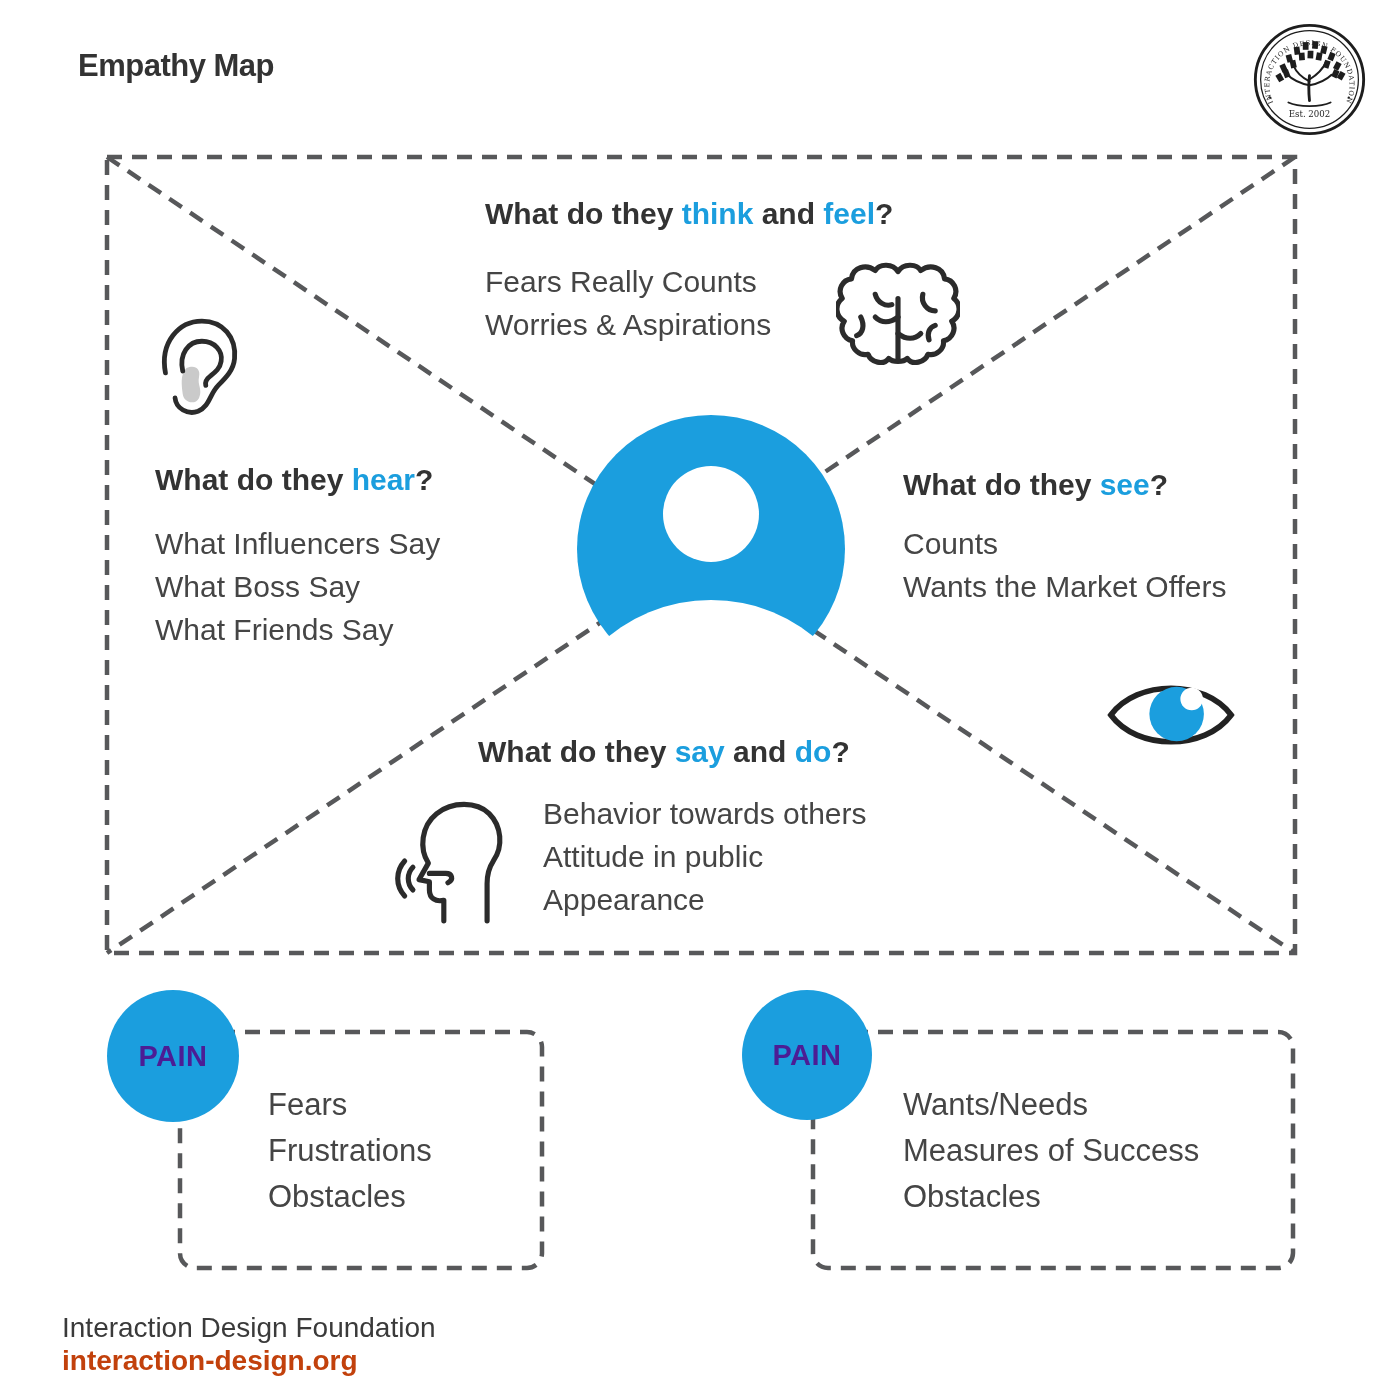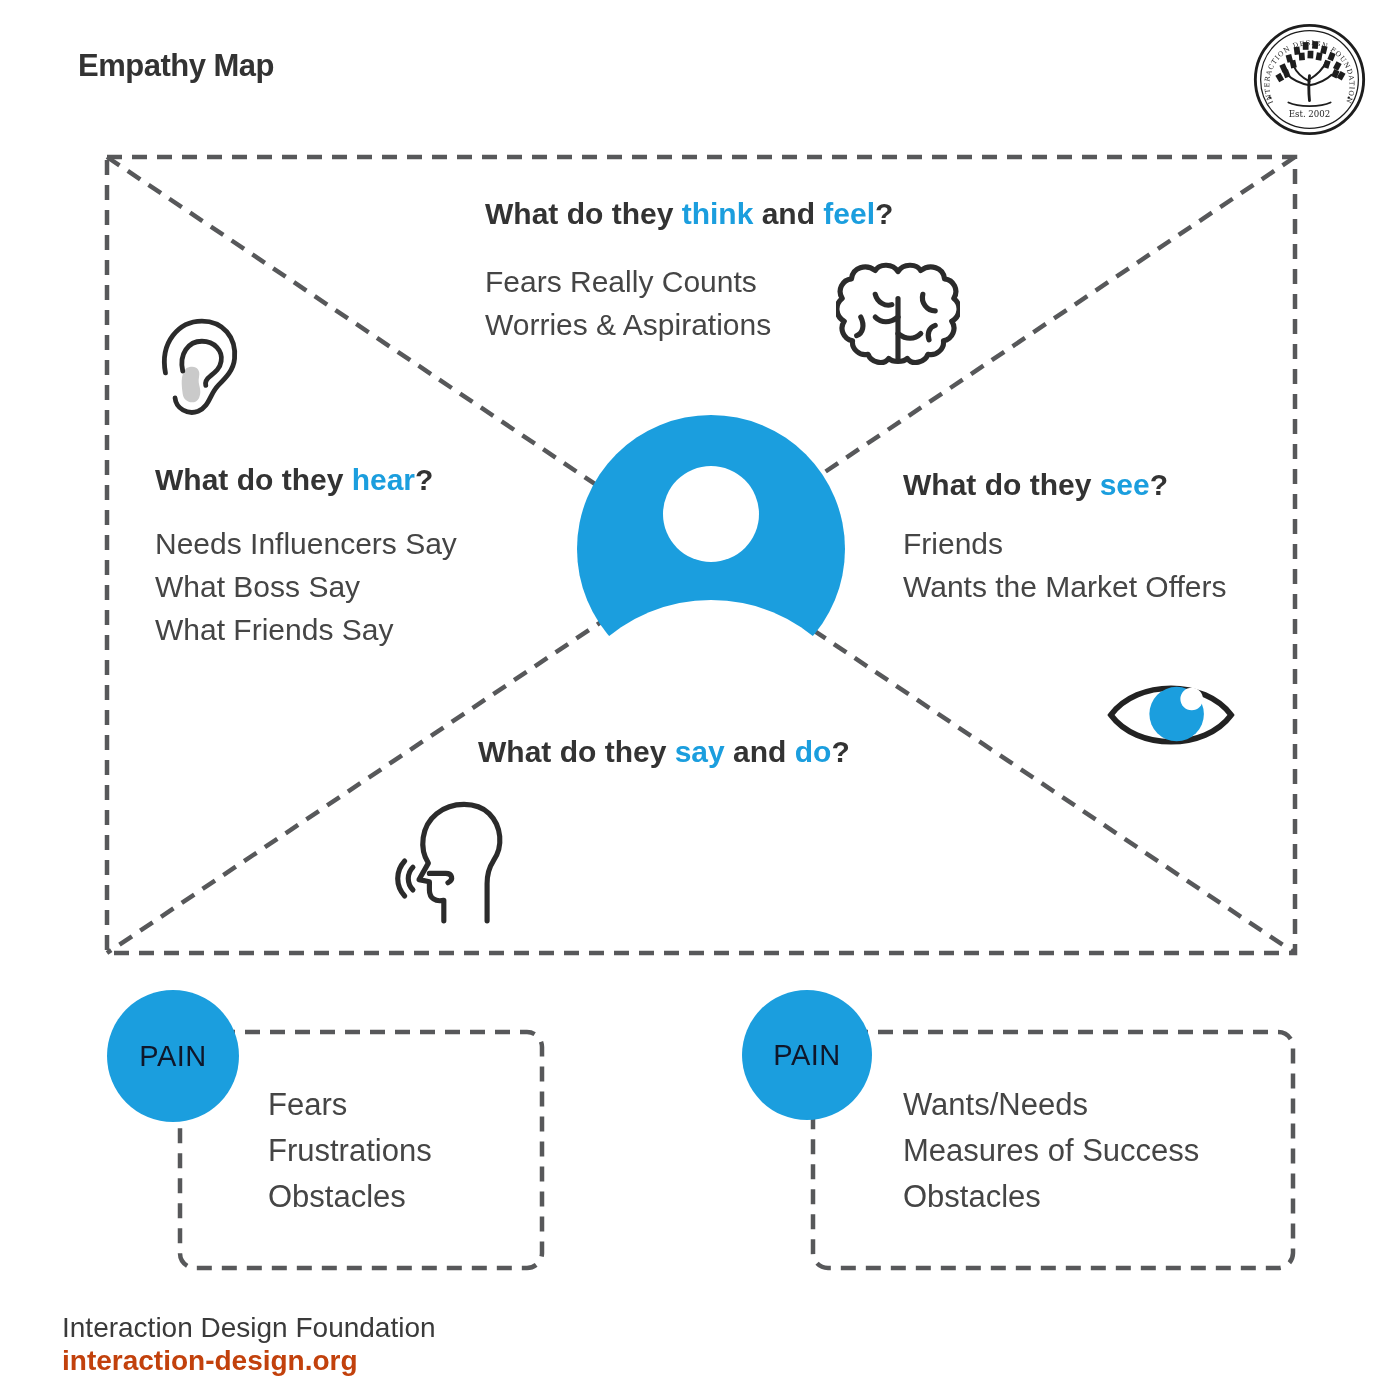--- a/index.html
+++ b/index.html
@@ -16,21 +16,21 @@
   .abs{position:absolute;}
   svg{display:block;}
   .bg-svg{position:absolute;left:0;top:0;}
   .page-title{font-size:31px;font-weight:700;color:var(--dark);letter-spacing:-0.5px;}
   .q-heading{font-size:30px;font-weight:700;color:var(--dark);white-space:nowrap;}
   .q-heading .blue{color:var(--accent);}
   .q-heading .dark{color:var(--dark);}
   .q-list{font-size:30px;line-height:43px;color:var(--body);white-space:nowrap;}
   .box-list{font-size:31px;line-height:46px;color:var(--body);white-space:nowrap;}
   .badge{
-    border-radius:50%;background:var(--accent);color:#0f172a;font-weight:400;
+    border-radius:50%;background:var(--accent);color:#4c1d95;font-weight:700;
     display:flex;align-items:center;justify-content:center;font-size:29px;letter-spacing:0.5px;
   }
   .ico{stroke:#2b2b2b;fill:none;stroke-width:5;stroke-linecap:round;stroke-linejoin:round;}
   .ico-fill{fill:#ffffff;}
   .footer-org{font-size:28px;color:#3a3a3a;line-height:33px;}
   .footer-url{font-size:28px;color:#c2410c;line-height:33px;font-weight:700;}
   .logo-ring-text{font-family:"DejaVu Serif","Liberation Serif",serif;fill:#1d1d1d;}
 </style>
 </head>
 <body>
@@ -121,28 +121,28 @@
     <svg width="96" height="130" viewBox="0 0 100 124">
       <path d="M36,59 C44,55 51,59 49,68 C47,77 53,81 49,90 C45,98 33,95 32,86 C31,78 29,65 36,59 Z" fill="#cacaca"></path>
       <g class="ico" stroke-width="5">
         <path d="M14,64 C8,32 28,10 52,10 C74,10 88,27 86,49 C85,61 77,69 69,77 C60,86 60,99 48,104 C37,108 25,101 24,90"></path>
         <path d="M32,62 C28,44 38,31 52,31 C65,31 74,41 72,52 C71,59 66,63 61,67 C57,70 55,73 56,77"></path>
       </g>
     </svg>
   </div>
   <div class="abs q-heading" style="left:155px;top:463px;"><span class="dark">What do they </span><span class="blue">hear</span><span class="dark">?</span></div>
   <div class="abs q-list" style="left:155px;top:522px;">
-      <div class="line">Needs Influencers Say</div>
+      <div class="line">What Influencers Say</div>
       <div class="line">What Boss Say</div>
       <div class="line">What Friends Say</div>
     </div>
 
   <div class="abs q-heading" style="left:903px;top:468px;"><span class="dark">What do they </span><span class="blue">see</span><span class="dark">?</span></div>
   <div class="abs q-list" style="left:903px;top:522px;">
-      <div class="line">Friends</div>
+      <div class="line">Counts</div>
       <div class="line">Wants the Market Offers</div>
     </div>
   <div class="abs" style="left:1105px;top:668px;">
     <svg width="132" height="94" viewBox="0 0 140 100">
       <path d="M6,50 C34,12 106,12 134,50 C106,88 34,88 6,50 Z" fill="#ffffff" stroke="#222222" stroke-width="6" stroke-linejoin="miter"></path>
       <circle cx="76" cy="49" r="29" style="fill:var(--accent)"></circle>
       <circle cx="92" cy="33" r="12" fill="#ffffff"></circle>
     </svg>
   </div>
 
@@ -152,20 +152,25 @@
       <path class="ico ico-fill" stroke-width="5" d="M50,126 L50,106 C42,108 36,104 36,96 L36,88 L26,86 L35,70 C26,56 28,34 43,22 C58,10 82,10 94,22 C106,34 108,54 98,68 C94,74 92,80 92,90 L92,126"></path>
       <g class="ico" stroke-width="5">
         <path d="M36,80 L52,80 C58,80 60,86 54,89"></path>
       </g>
       <g class="ico" stroke-width="4">
         <path d="M20,74 C14,80 14,90 20,96"></path>
         <path d="M12,68 C3,78 3,92 12,102"></path>
       </g>
     </svg>
   </div>
+  <div class="abs q-list" style="left:543px;top:792px;">
+      <div class="line">Behavior towards others</div>
+      <div class="line">Attitude in public</div>
+      <div class="line">Appearance</div>
+    </div>
 
   <div class="abs badge" style="left:107px;top:990px;width:132px;height:132px;">PAIN</div>
   <div class="abs box-list" style="left:268px;top:1082px;">
       <div class="line">Fears</div>
       <div class="line">Frustrations</div>
       <div class="line">Obstacles</div>
     </div>
 
   <div class="abs badge" style="left:742px;top:990px;width:130px;height:130px;">PAIN</div>
   <div class="abs box-list" style="left:903px;top:1082px;">

